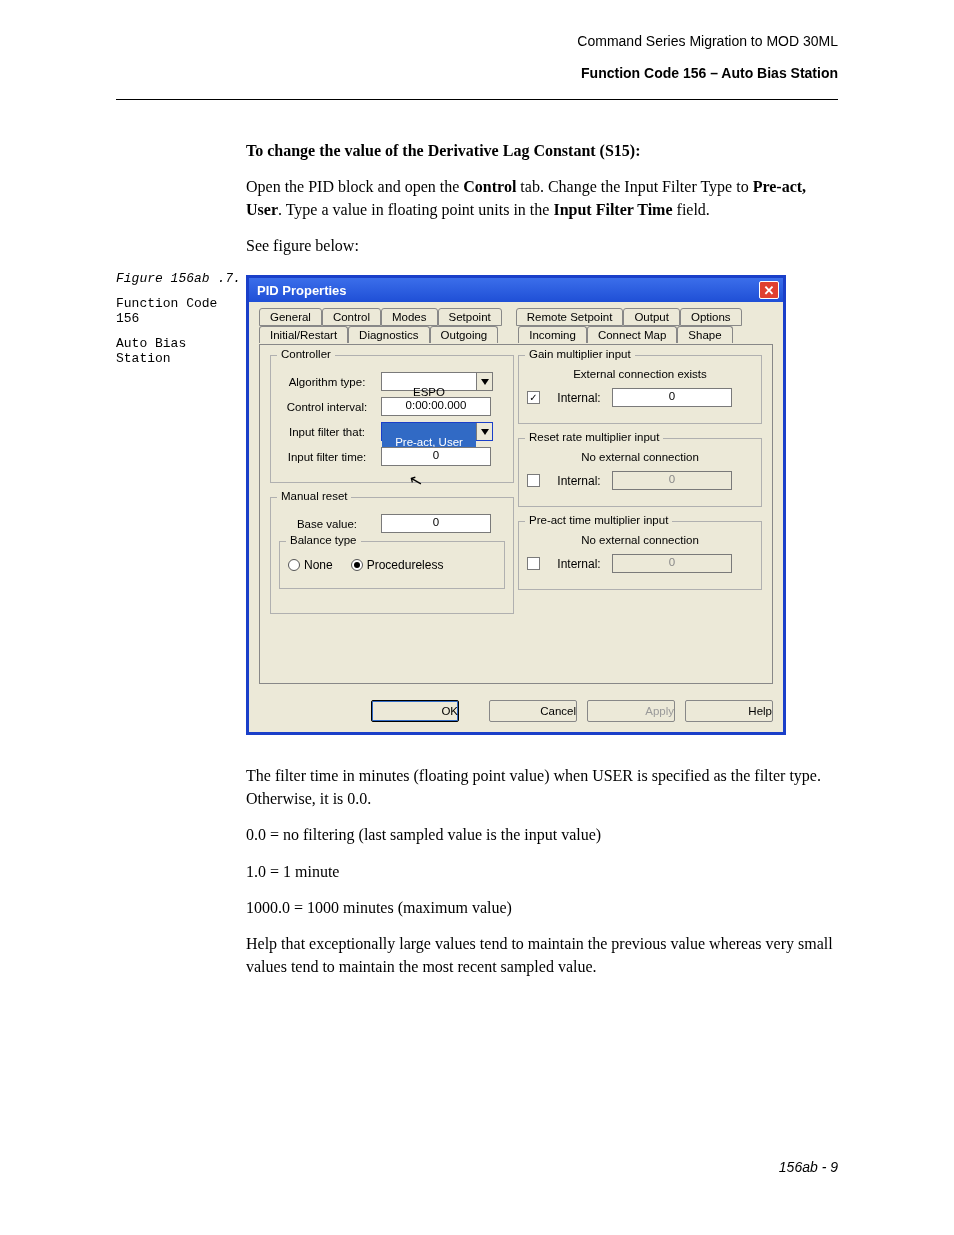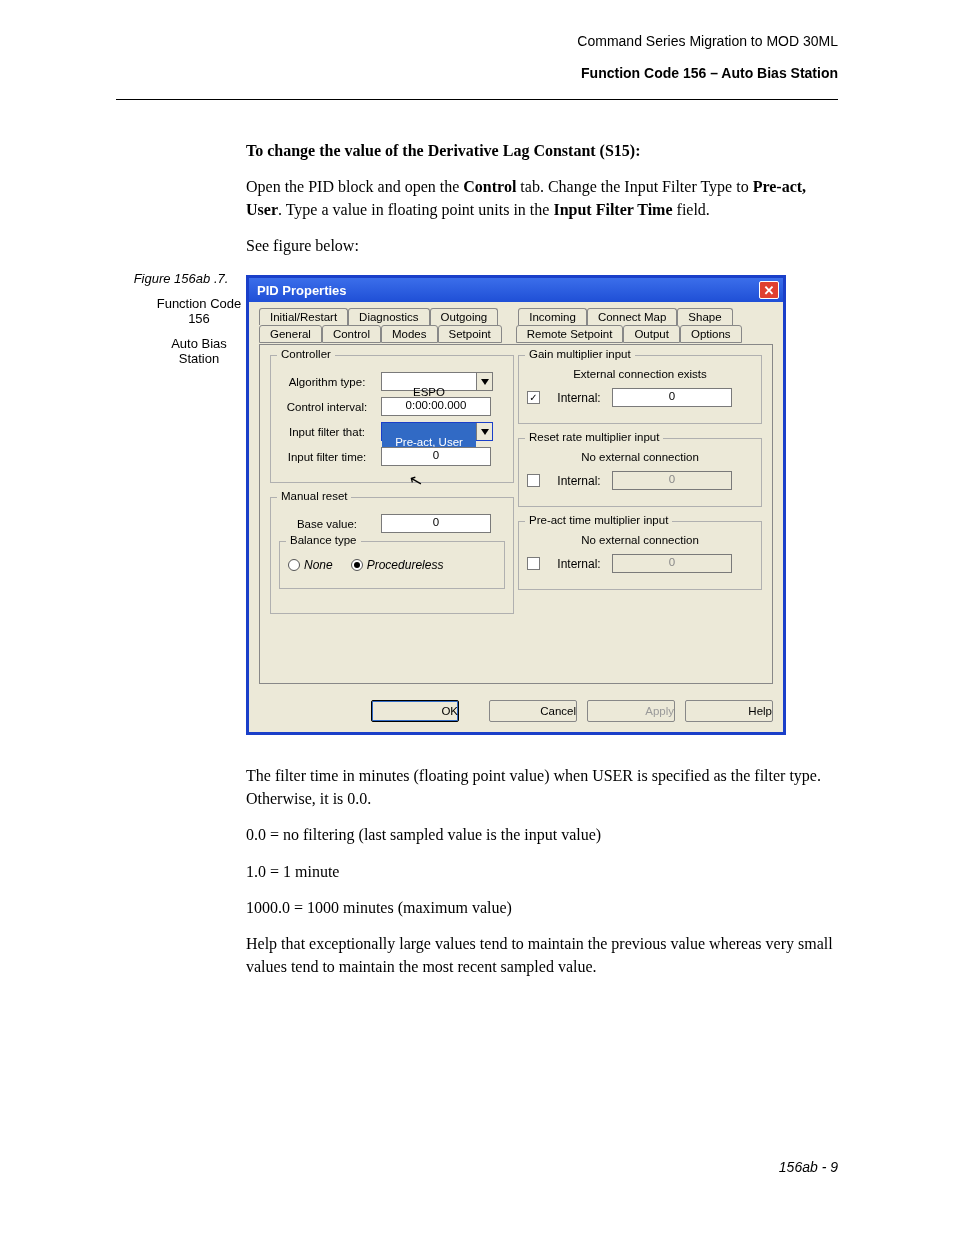--- a/index.html
+++ b/index.html
@@ -17,23 +17,23 @@
   }
   .hdr {
     font-family: Arial, Helvetica, sans-serif;
     font-size: 14px;
     text-align: right;
     line-height: 1.6;
   }
   .hdr .line2 { font-weight: bold; margin-top: 10px; }
   .hr { border: none; border-top: 1px solid #000; margin: 14px 0 40px 0; }
   .content-row { display: flex; }
-  .sidecol { width: 130px; flex: 0 0 130px; font-family: Liberation Sans, sans-serif; font-size: 13px; text-align: center; }
+  .sidecol { width: 130px; flex: 0 0 130px; font-family: Liberation Mono, monospace; font-size: 13px; }
   .sidecol .figcap { font-style: italic; margin-bottom: 10px; }
-  .sidecol .figt { margin-bottom: 10px; margin-left: 36px; }
+  .sidecol .figt { margin-bottom: 10px; }
   .maincol { flex: 1; }
   .para { font-size: 16px; line-height: 1.4; margin: 0 0 14px 0; }
   .para.bold-lead { font-weight: bold; }
 
   
   .dialog {
     width: 540px;
     border: 3px solid #1a3fc9;
     background: #ece9d8;
     font-family: Tahoma, Arial, sans-serif;
@@ -189,39 +189,39 @@
 
       <div class="dialog">
         <div class="titlebar">
           <span>PID Properties</span>
           <span class="closebtn">
             <span>✕</span>
           </span>
         </div>
         <div class="dlg-body">
           <div class="tabs">
-            <div class="tabrow">
-              <div class="tab">Initial/Restart</div>
-              <div class="tab">Diagnostics</div>
-              <div class="tab">Outgoing</div>
-              <div style="width:20px"></div>
-              <div class="tab">Incoming</div>
-              <div class="tab">Connect Map</div>
-              <div class="tab">Shape</div>
-            </div>
             <div class="tabrow row2">
               <div class="tab">General</div>
               <div class="tab active">Control</div>
               <div class="tab">Modes</div>
               <div class="tab">Setpoint</div>
               <div style="width:14px"></div>
               <div class="tab">Remote Setpoint</div>
               <div class="tab">Output</div>
               <div class="tab">Options</div>
             </div>
+            <div class="tabrow">
+              <div class="tab">Initial/Restart</div>
+              <div class="tab">Diagnostics</div>
+              <div class="tab">Outgoing</div>
+              <div style="width:20px"></div>
+              <div class="tab">Incoming</div>
+              <div class="tab">Connect Map</div>
+              <div class="tab">Shape</div>
+            </div>
           </div>
 
           <div class="tabpanel">
             <div class="colL">
               <div class="group">
                 <span class="legend">Controller</span>
                 <div class="frow">
                   <span class="flabel">Algorithm type:</span>
                   <div class="combo">
                     <span class="cval">ESPO</span>
@@ -255,21 +255,21 @@
               </div>
 
               <div class="group">
                 <span class="legend">Manual reset</span>
                 <div class="frow">
                   <span class="flabel">Base value:</span>
                   <span class="txt">0</span>
                 </div>
                 <div class="group" style="border-left:1px solid #b0b0b0; margin-top:8px;">
                   <span class="legend">Balance type</span>
-                  <div class="frow" style="gap:18px;font-style:italic;">
+                  <div class="frow" style="gap:18px;">
                     <label style="display:flex;align-items:center;">
                       <span class="radio"></span>
                         <span>None</span>
                     </label>
                     <label style="display:flex;align-items:center;">
                       <span class="radio">
                           <span class="dot"></span>
                         </span>
                         <span>Procedureless</span>
                     </label>

